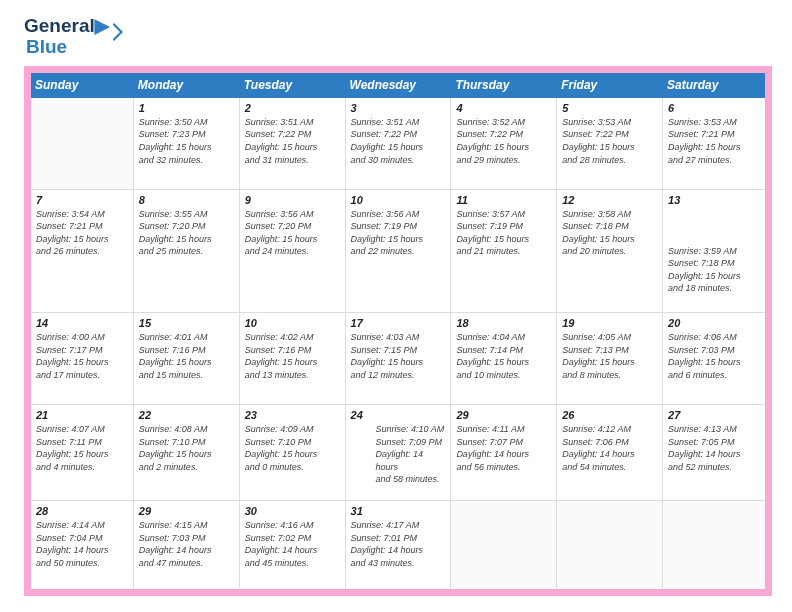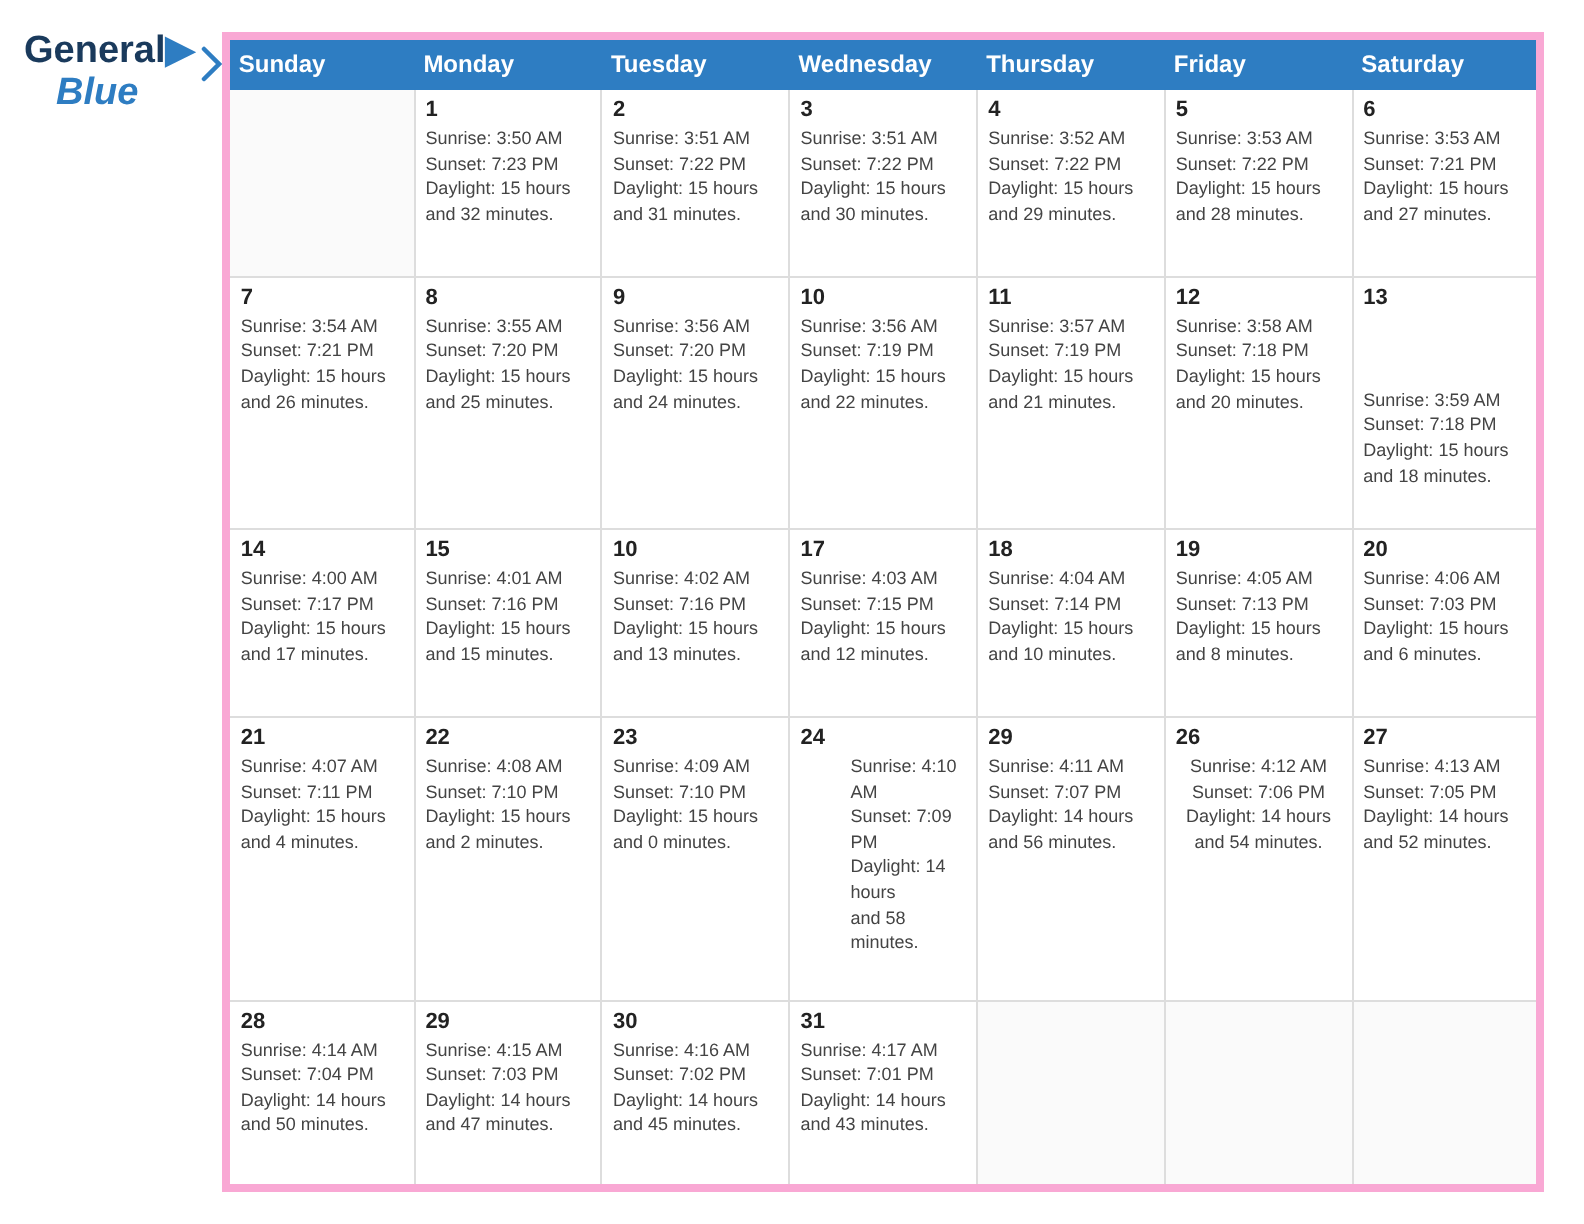--- a/index.html
+++ b/index.html
@@ -6,23 +6,23 @@
     body {
       width: 792px;
       height: 612px;
       font-family: Arial, sans-serif;
       background: #fff;
       overflow: hidden;
     }
     .page {
       width: 792px;
       height: 608px;
-      padding: 16px 20px 12px 12px;
+      padding: 16px 20px 12px 24px;
       display: flex;
-      flex-direction: row;
+      flex-direction: column;
     }
     .header {
       display: flex;
       justify-content: space-between;
       align-items: flex-start;
       margin-bottom: 10px;
     }
     .logo {
       display: flex;
       align-items: center;
@@ -41,24 +41,25 @@
       color: #1a3a5c;
       line-height: 1.1;
     }
     .location {
       font-size: 13px;
       color: #333;
       margin-top: 2px;
     }
     .calendar {
       flex: 1;
-      border: 4px solid #f9a8d4;
+      border: 7px solid #f9a8d4;
       border-collapse: collapse;
       width: 100%;
       table-layout: fixed;
+      font-style: italic;
     }
     .calendar th {
       background: #2e7dc2;
       color: #fff;
       font-size: 12px;
       font-weight: bold;
       padding: 5px 4px;
       text-align: left;
       border: 1px solid #2e7dc2;
     }
@@ -91,21 +92,21 @@
 
 <div class="page">
   <div class="header">
     <div class="logo">
       <div>
         <div style="display:flex;align-items:center;">
           <div style="font-size:19px;font-weight:bold;color:#1a3a5c;line-height:1.1;">
             General<span style="color:#2e7dc2;">▶</span>
           </div>
         </div>
-        <div style="font-size:19px;font-weight:bold;color:#2e7dc2;line-height:1.0;margin-left:16px;font-style:italic;">Blue</div>
+        <div style="font-size:19px;font-weight:bold;color:#2e7dc2;line-height:1.0;margin-left:2px;">Blue</div>
       </div>
       <svg class="logo-icon" viewBox="0 0 24 24" style="margin-left:-4px;margin-top:-8px;">
         <path d="M12 2 L22 12 L12 22" fill="none" stroke="#2e7dc2" stroke-width="3" stroke-linecap="round"></path>
       </svg>
     </div>
     <div class="title-block">
       <div class="month-title"></div>
       <div class="location"></div>
     </div>
   </div>
@@ -301,21 +302,21 @@
           </td>
           <td>
             <span class="day-num">29</span>
             <div class="cell-content" style="white-space: pre-line;">Sunrise: 4:11 AM
 Sunset: 7:07 PM
 Daylight: 14 hours
 and 56 minutes.</div>
           </td>
           <td>
             <span class="day-num">26</span>
-            <div class="cell-content" style="white-space: pre-line; text-align: center;">Sunrise: 4:12 AM
+            <div class="cell-content" style="white-space: pre-line;">Sunrise: 4:12 AM
 Sunset: 7:06 PM
 Daylight: 14 hours
 and 54 minutes.</div>
           </td>
           <td>
             <span class="day-num">27</span>
             <div class="cell-content" style="white-space: pre-line;">Sunrise: 4:13 AM
 Sunset: 7:05 PM
 Daylight: 14 hours
 and 52 minutes.</div>

